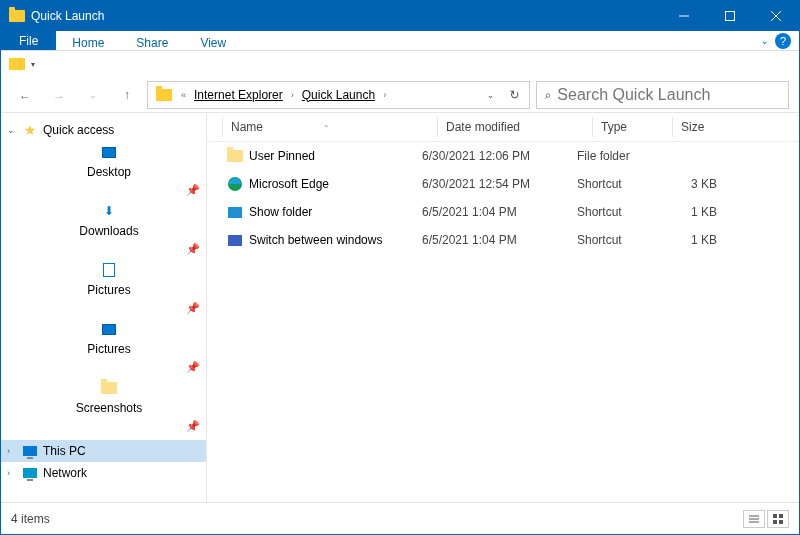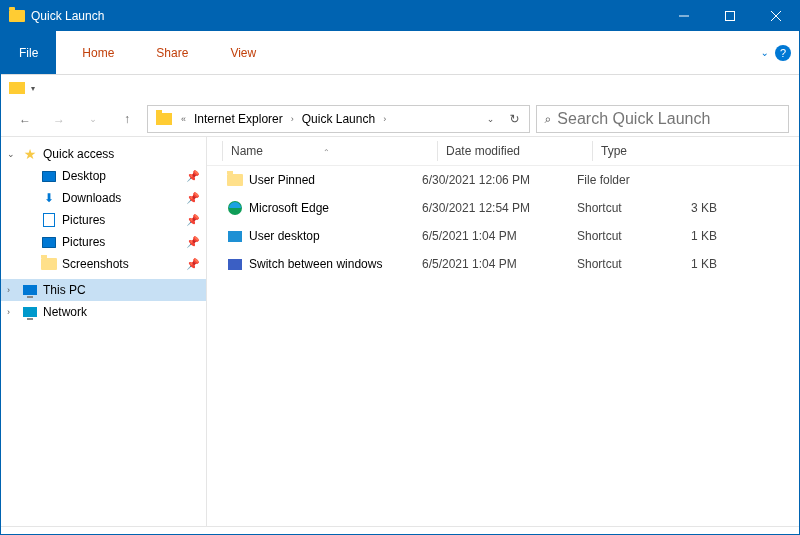--- a/index.html
+++ b/index.html
@@ -3,44 +3,44 @@
 <meta charset="utf-8">
 <style>
 * { box-sizing: border-box; margin: 0; padding: 0; font-family: "Segoe UI", Tahoma, sans-serif; font-size: 12px; }
 body { background: #fff; width: 800px; height: 535px; overflow: hidden; border: 1px solid #0063b1; }
 .titlebar { background: #0063b1; height: 30px; display: flex; align-items: center; color: #fff; }
 .titlebar .folder-ic { width: 16px; height: 12px; margin: 0 6px 0 8px; background: #ffcc33; border-radius: 1px; position: relative; }
 .titlebar .folder-ic::before { content: ""; position: absolute; top: -3px; left: 0; width: 6px; height: 3px; background: #ffcc33; border-radius: 1px 1px 0 0; }
 .title { flex: 1; }
 .winbtn { width: 46px; height: 30px; display: flex; align-items: center; justify-content: center; }
 .winbtn svg { stroke: #fff; fill: none; }
-.ribbon-tabs { height: 44px; display: flex; align-items: stretch; border-bottom: 1px solid #ddd; background: #fff; }
+.ribbon-tabs { height: 20px; display: flex; align-items: stretch; border-bottom: 1px solid #ddd; background: #fff; }
 .file-tab { background: #0063b1; color: #fff; padding: 0 18px; display: flex; align-items: center; }
-.tab { padding: 12px 16px; display: flex; align-items: center; color: #c2410c; margin-left: 10px; }
+.tab { padding: 12px 16px; display: flex; align-items: center; color: #0369a1; }
 .ribbon-right { margin-left: auto; display: flex; align-items: center; padding-right: 8px; gap: 6px; }
 .help-ic { width: 16px; height: 16px; border-radius: 50%; background: #0078d4; color: #fff; display: flex; align-items: center; justify-content: center; font-size: 11px; }
 .qat { height: 26px; display: flex; align-items: center; padding: 0 8px; gap: 6px; }
 .nav { height: 36px; display: flex; align-items: center; padding: 6px 10px; gap: 6px; border-bottom: 1px solid #e5e5e5; }
 .nav-btn { width: 28px; height: 28px; display: flex; align-items: center; justify-content: center; color: #666; }
 .nav-btn.disabled { color: #bbb; }
 .address { flex: 1.6; height: 28px; border: 1px solid #ccc; display: flex; align-items: center; padding: 0 2px; }
 .address .folder-ic2 { width: 16px; height: 12px; background: #ffcc33; margin: 0 6px; position: relative; }
 .address .folder-ic2::before { content: ""; position: absolute; top: -3px; left: 0; width: 6px; height: 3px; background: #ffcc33; }
-.crumb { padding: 0 5px; }
+.crumb { padding: 0 5px; text-decoration: underline; }
 .crumb-sep { padding: 0 3px; color: #666; font-size: 9px; }
 .addr-end { margin-left: auto; display: flex; }
 .addr-btn { width: 24px; height: 26px; display: flex; align-items: center; justify-content: center; color: #555; }
 .search { flex: 1; height: 28px; border: 1px solid #ccc; display: flex; align-items: center; padding: 0 8px; color: #888; }
 .search input { border: 0; outline: 0; flex: 1; font-size: 16px; color: #333; margin-left: 6px; }
 .body { display: flex; height: calc(535px - 30px - 28px - 26px - 36px - 24px - 2px); }
 .side { width: 206px; border-right: 1px solid #e5e5e5; padding: 6px 0; }
 .side-group { margin-bottom: 4px; }
 .side-hdr, .side-item { display: flex; align-items: center; padding: 3px 6px; gap: 5px; }
 .side-hdr .exp { font-size: 9px; color: #555; width: 10px; }
-.side-item { padding-left: 40px; position: relative; }
+.side-item { padding-left: 17px; position: relative; flex-direction: column; }
 .side-item .pin { margin-left: auto; color: #888; font-size: 11px; }
 .side .sel { background: #c7e0f4; }
 .ic { width: 16px; height: 16px; display: flex; align-items: center; justify-content: center; }
 .star { color: #f7c948; font-size: 14px; }
 .blue-sq { width: 14px; height: 11px; background: #0078d4; border-radius: 1px; box-shadow: 0 0 0 1px #005a9e inset; }
 .monitor { width: 14px; height: 10px; background: #0078d4; position: relative; }
 .monitor::after { content: ""; position: absolute; bottom: -3px; left: 4px; width: 6px; height: 2px; background: #888; }
 .content { flex: 1; }
 .cols { display: flex; border-bottom: 1px solid #eee; color: #444; }
 .cols > div { padding: 7px 8px; position: relative; }
@@ -183,20 +183,21 @@
       <span>Network</span>
     </div>
   </div>
 
   <div class="content">
     <div class="cols">
       <div class="c-pad"></div>
       <div class="c-name"><span>Name</span><span class="sort-ind">⌃</span></div>
       <div class="c-date">Date modified</div>
       <div class="c-type">Type</div>
+      <div class="c-size">Size</div>
     </div>
 
     <div class="row">
       <div class="r-name">
           <span class="ic">
             <span class="folder-y"></span>
           </span>
           <span>User Pinned</span>
         </div>
       <div class="r-date">6/30/2021 12:06 PM</div>
@@ -215,21 +216,21 @@
         </div>
       <div class="r-date">6/30/2021 12:54 PM</div>
       <div class="r-type">Shortcut</div>
       <div class="r-size">3 KB</div>
     </div>
     <div class="row">
       <div class="r-name">
           <span class="ic">
             <span style="width:14px;height:11px;background:#1e90d4;display:block"></span>
           </span>
-          <span>User desktop</span>
+          <span>Show folder</span>
         </div>
       <div class="r-date">6/5/2021 1:04 PM</div>
       <div class="r-type">Shortcut</div>
       <div class="r-size">1 KB</div>
     </div>
     <div class="row">
       <div class="r-name">
           <span class="ic">
             <span style="width:14px;height:11px;background:#3b5fc4;display:block"></span>
           </span>

